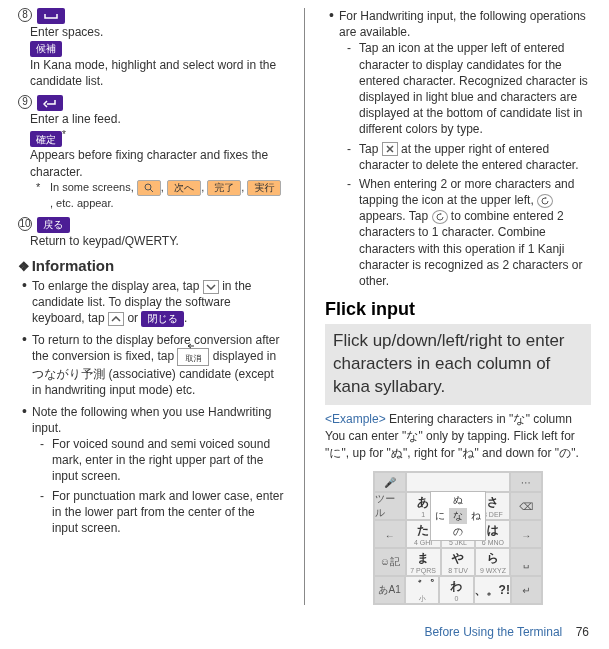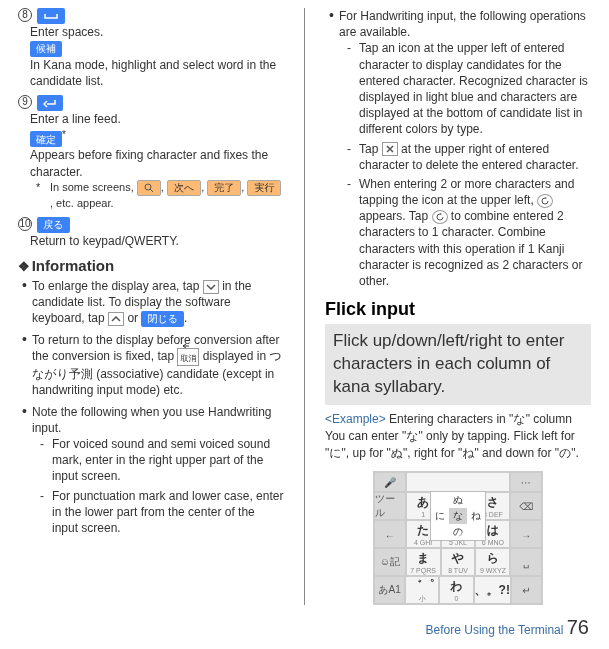--- a/index.html
+++ b/index.html
@@ -35,21 +35,21 @@
     font-size: 10px;
     text-align: center;
     line-height: 12px;
     vertical-align: top;
     margin-right: 2px;
   }
   .key-btn {
     display: inline-flex;
     align-items: center;
     justify-content: center;
-    background: #3b82f6;
+    background: #4c1d95;
     color: #fff;
     font-size: 10px;
     padding: 1px 6px;
     border-radius: 2px;
     min-width: 24px;
     height: 16px;
     vertical-align: middle;
   }
   .key-btn.light {
     background: #fdba74;
@@ -85,21 +85,21 @@
     line-height: 1.35;
   }
   .blue { color: #3a6ea8; }
   .footer {
     position: absolute;
     bottom: 10px;
     right: 20px;
     font-size: 12px;
   }
   .footer .bold { font-weight: normal; color: #3a6ea8; }
-  .pagenum { font-size: 20px; }
+  .pagenum { font-size: 12px; margin-left: 10px; }
   .keypad-illus {
     margin: 10px auto 0;
     width: 170px;
     border: 1px solid #ccc;
   }
   .kp-row { display: flex; height: 28px; }
   .kp-key {
     border: 1px solid #ccc;
     display: flex;
     flex-direction: column;
@@ -136,21 +136,21 @@
   .inline-icon {
     display: inline-flex;
     width: 16px; height: 14px;
     border: 1px solid #999;
     align-items: center;
     justify-content: center;
     vertical-align: middle;
     font-size: 10px;
     background: #fff;
   }
-  .inline-icon.cancel { width: 22px; height: 18px; }
+  .inline-icon.cancel { width: 32px; height: 18px; }
 </style>
 </head>
 <body>
 
 <div class="page">
 
   <div class="col">
 
     <div class="item-row">
       <span class="circled">8</span>

